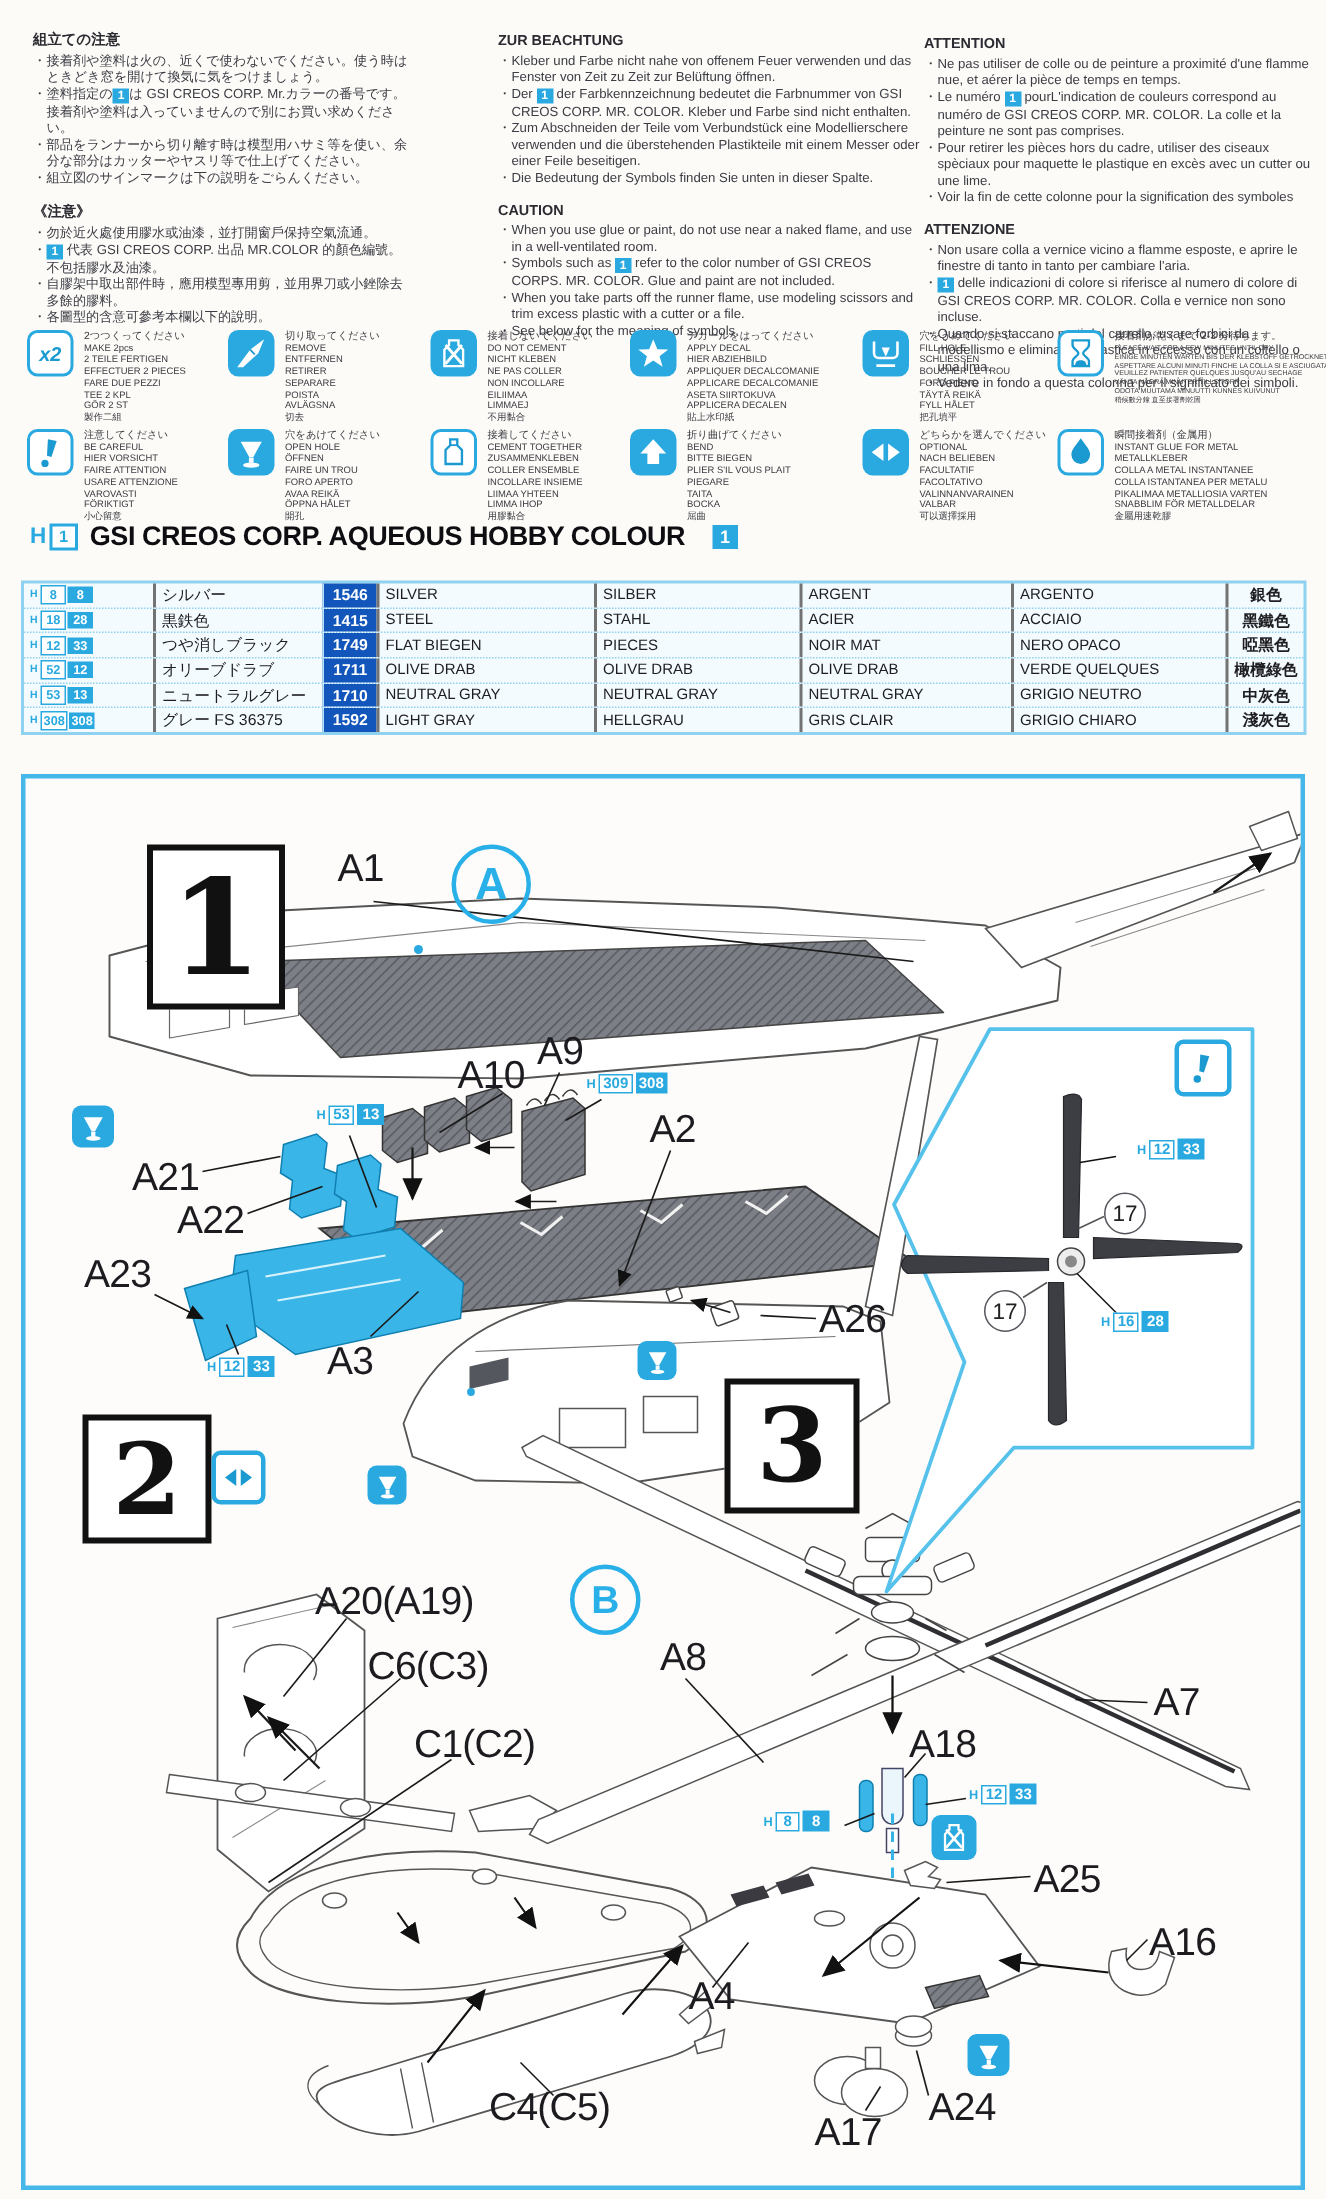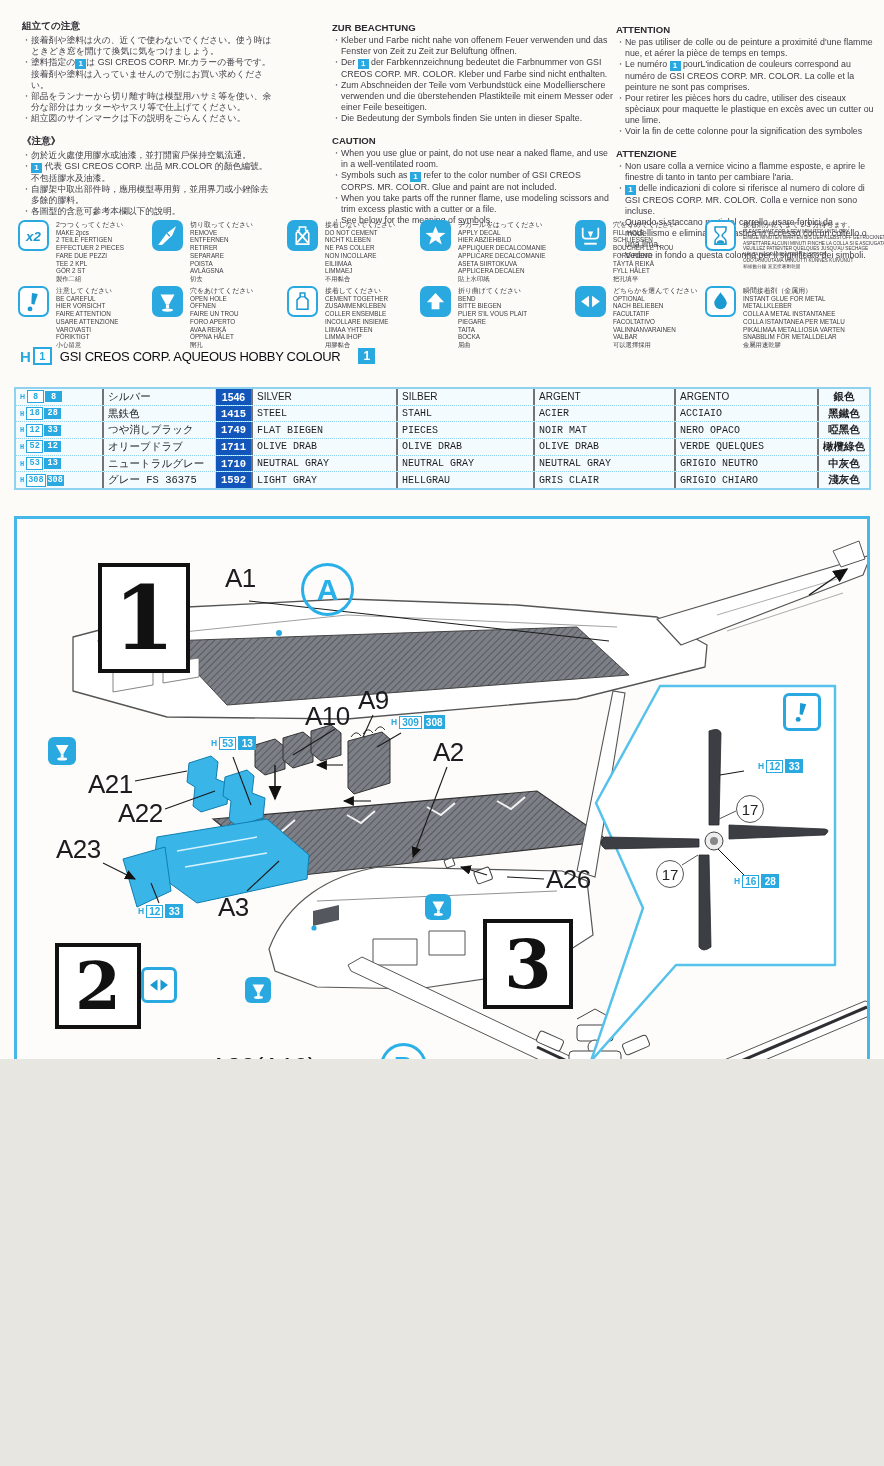--- a/index.html
+++ b/index.html
@@ -1,17 +1,17 @@
 <!DOCTYPE html>
 <html><head>
 <meta charset="utf-8">
 <title>Model Kit Instruction Sheet</title>
 <style>
   html,body{margin:0;padding:0;background:#e8e6e0;}
-  .sheet{position:relative;width:884px;height:1059px;background:#fcfbf8;overflow:hidden;
+  .sheet{position:relative;width:884px;height:1466px;background:#fcfbf8;overflow:hidden;
          font-family:"Liberation Sans",sans-serif;color:#34343a;}
   
   .ncol{position:absolute;}
   #ncol1{left:22px;top:20px;width:252px;}
   #ncol2{left:332px;top:22px;width:284px;}
   #ncol3{left:616px;top:24px;width:262px;}
   .nblock{margin-bottom:11px;}
   .ntitle{font-weight:bold;font-size:9.6px;margin-bottom:2px;color:#2b2b31;}
   .nb{display:flex;font-size:8.8px;line-height:11px;color:#3c3c44;}
   .nb .dot{flex:none;width:9px;}
@@ -26,30 +26,30 @@
   .sicon.outline{background:#fff;border:2.5px solid #29a9e0;}
   .sicon svg{width:25px;height:25px;}
   .stext{display:flex;flex-direction:column;padding-top:1px;}
   .sline{font-size:6.3px;line-height:7.7px;color:#3a3a40;white-space:nowrap;}
   .sline.jp{font-size:6.9px;}
   .tiny .sline:not(.jp){font-size:4.7px;line-height:5.9px;}
   
   .chead{position:absolute;left:20px;display:flex;align-items:center;}
   #chead1{top:347px;}
   #chead2{top:369px;}
-  .cht{font-weight:normal;font-size:13px;letter-spacing:-0.3px;color:#0e0e12;white-space:nowrap;}
+  .cht{font-weight:bold;font-size:18px;letter-spacing:-0.3px;color:#0e0e12;white-space:nowrap;}
   .chH{font-weight:bold;font-size:15px;color:#29a9e0;margin-right:2px;}
   .chbox1{width:15px;height:14px;border:2px solid #29a9e0;color:#29a9e0;font-size:11px;font-weight:bold;
           display:flex;align-items:center;justify-content:center;margin-right:8px;background:#fff;}
   .chbox2{width:17px;height:16px;background:#29a9e0;color:#fff;font-size:12px;font-weight:bold;
           display:flex;align-items:center;justify-content:center;margin:0 8px 0 18px;}
   .chswatch{width:38px;height:12px;background:#1245a8;margin-right:9px;}
   #color-table{position:absolute;left:14px;top:387px;width:857px;border:2px solid #8fd2ef;background:#f4fbfe;box-sizing:border-box;}
   .crow{display:grid;grid-template-columns:86px 113px 36px 145px 137px 141px 143px 1fr;height:15.7px;align-items:center;}
-  .crow + .crow{border-top:1px dotted #8fd2ef;font-family:Liberation Mono, monospace;}
+  .crow + .crow{border-top:1px dotted #8fd2ef;}
   .cc{border-left:2px solid #737373;padding-left:4px;font-size:10px;color:#1d1d22;height:100%;display:flex;align-items:center;box-sizing:border-box;white-space:nowrap;}
   .c-badge{border-left:none;}
   .bh{color:#29a9e0;font-size:7px;font-weight:bold;}
   .baq{border:1px solid #29a9e0;color:#29a9e0;background:#fff;font-size:8.5px;font-weight:bold;
        min-width:13px;height:11px;line-height:11px;text-align:center;margin-left:2px;padding:0 1px;}
   .bmr{background:#29a9e0;color:#fff;font-size:8.5px;font-weight:bold;
        min-width:15px;height:11px;line-height:11px;text-align:center;margin-left:1px;padding:0 1px;}
   .c-jp{font-size:10.5px;}
   .c-mm{background:#1256bb;color:#fff;font-weight:bold;justify-content:center;padding-left:0;font-size:10.5px;border-left:1px solid #b5e2f6;}
   .c-zh{justify-content:center;padding-left:0;font-size:10.5px;font-weight:600;}

